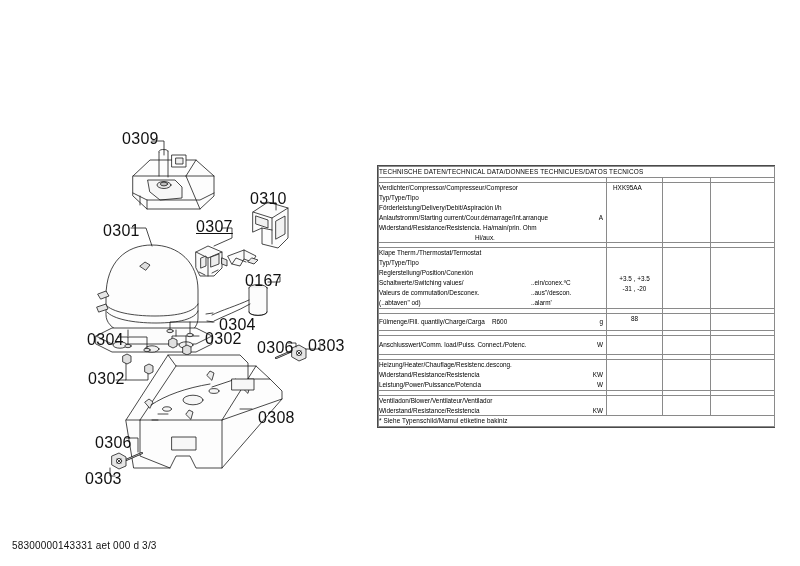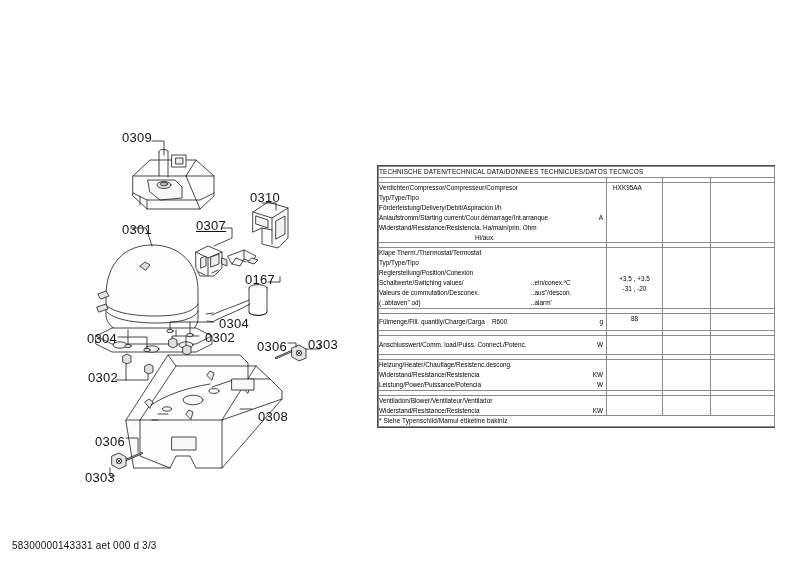--- a/index.html
+++ b/index.html
@@ -20,21 +20,21 @@
   #diagram {
     position: absolute;
     left: 0;
     top: 0;
     width: 360px;
     height: 520px;
   }
   .part-label {
     position: absolute;
     font-family: "Liberation Sans", sans-serif;
-    font-size: 13px;
+    font-size: 16px;
     letter-spacing: 0.3px;
     color: #111;
     white-space: nowrap;
   }
 
   
   #spec-table {
     position: absolute;
     left: 377px;
     top: 165px;
@@ -271,21 +271,21 @@
         <path d="M117 459 l4 4 M121 459 l-4 4"></path>
       </g>
       <path d="M126 438 L138 438 L138 452"></path>
       <path d="M110 468 L110 476 L115 476"></path>
 
     </g>
   </svg>
 
   <div class="part-label" style="left:122px; top:130px;">0309</div>
   <div class="part-label" style="left:250px; top:190px;">0310</div>
-  <div class="part-label" style="left:103px; top:222px;margin-left:19px;">0301</div>
+  <div class="part-label" style="left:103px; top:222px;">0301</div>
   <div class="part-label" style="left:196px; top:218px;text-decoration:underline;">0307</div>
   <div class="part-label" style="left:245px; top:272px;">0167</div>
   <div class="part-label" style="left:219px; top:316px;">0304</div>
   <div class="part-label" style="left:205px; top:330px;">0302</div>
   <div class="part-label" style="left:87px; top:331px;">0304</div>
   <div class="part-label" style="left:88px; top:370px;">0302</div>
   <div class="part-label" style="left:257px; top:339px;">0306</div>
   <div class="part-label" style="left:308px; top:337px;">0303</div>
   <div class="part-label" style="left:258px; top:409px;">0308</div>
   <div class="part-label" style="left:95px; top:434px;">0306</div>

